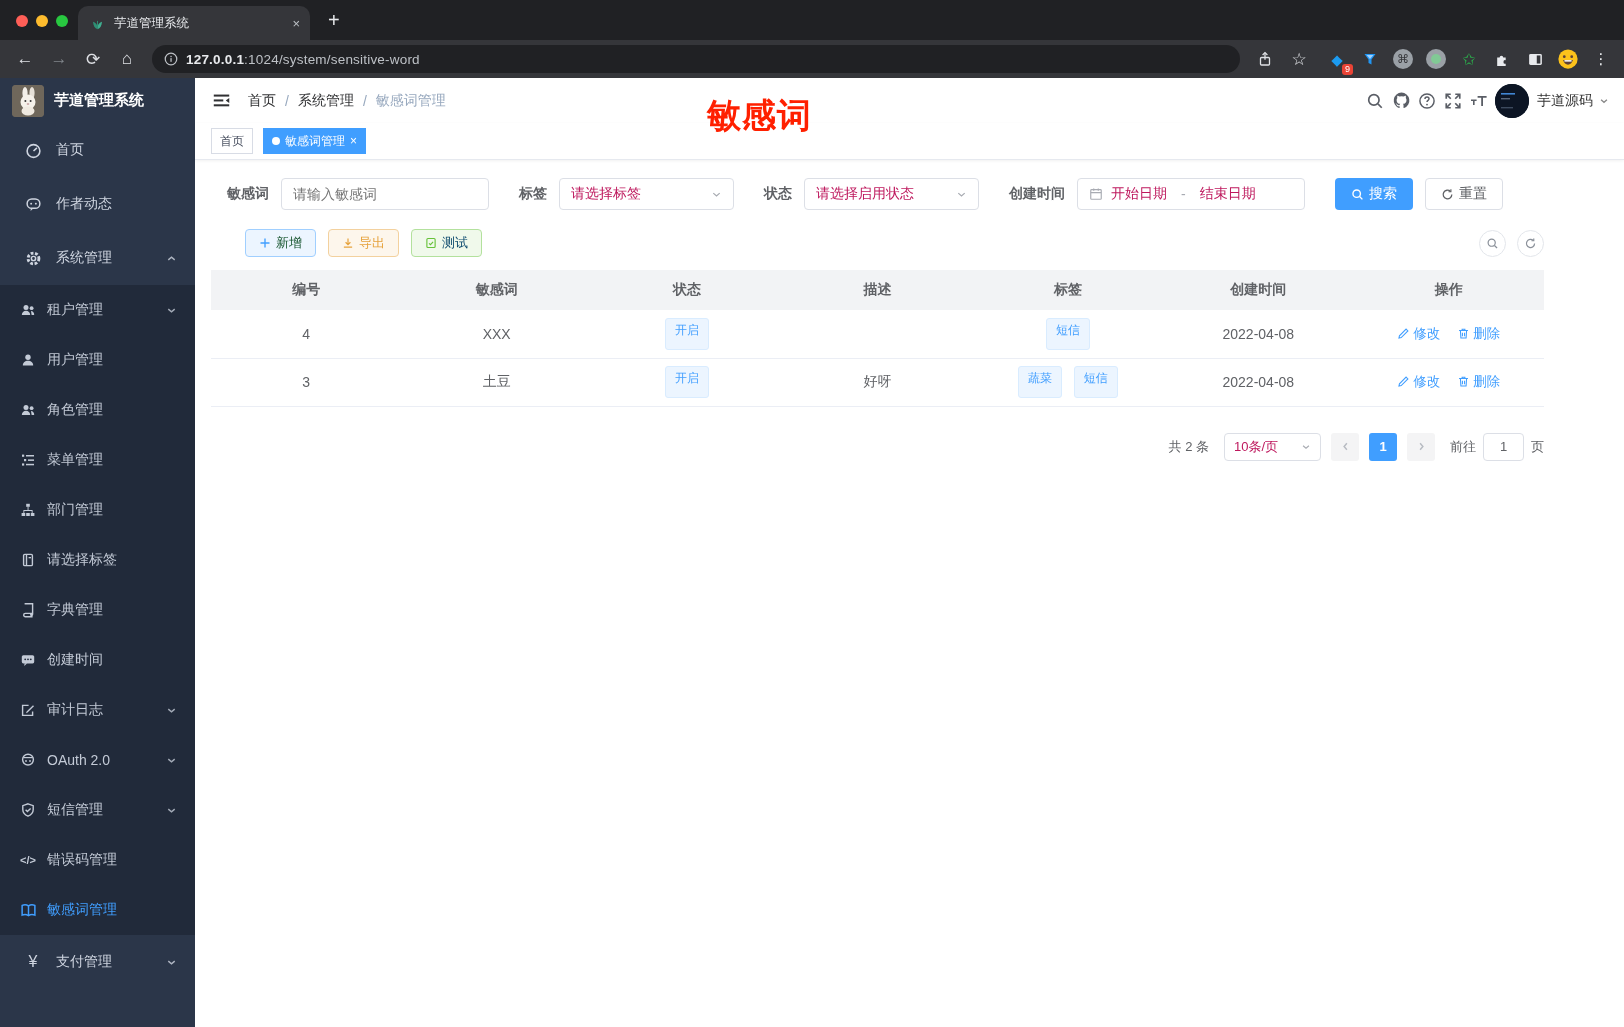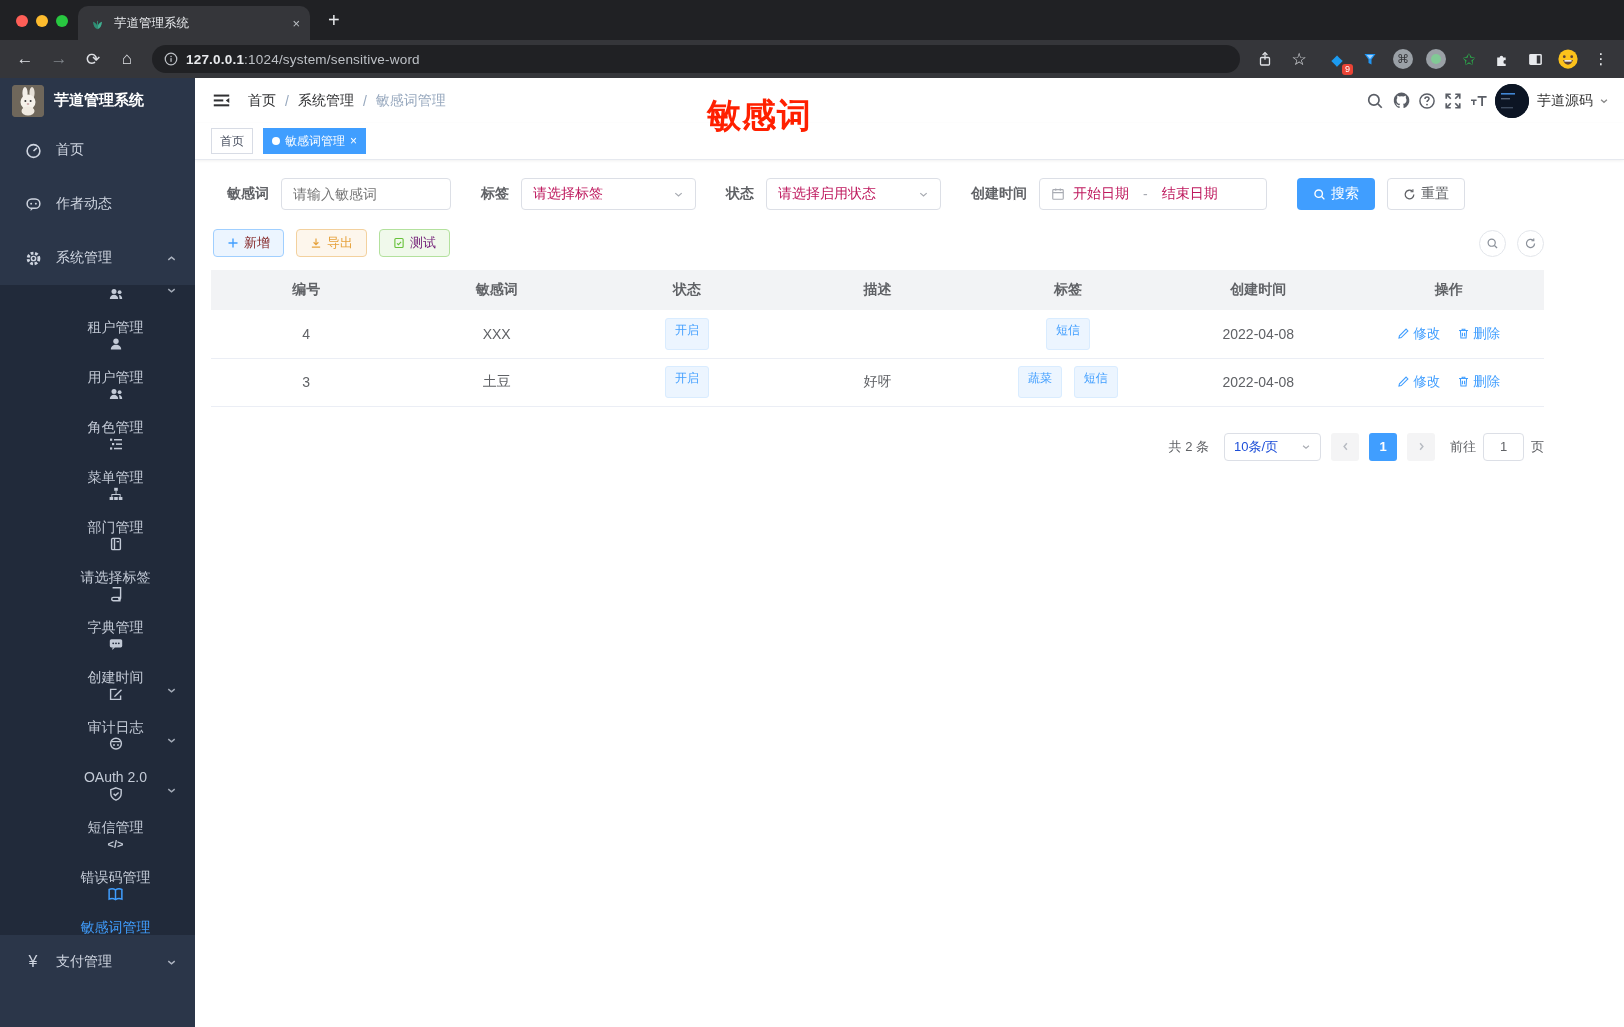--- a/index.html
+++ b/index.html
@@ -40,21 +40,21 @@
   .app { display:flex; height:949px; background:#fff; }
 
   
   .sidebar { width:195px; background:#2b3649; flex-shrink:0; overflow:hidden; }
   .logo-row { height:45px; display:flex; align-items:center; padding-left:12px; gap:10px; }
   .logo-img { width:32px; height:32px; border-radius:4px; background:#6b6458; overflow:hidden; flex-shrink:0; }
   .logo-title { color:#fff; font-size:15px; font-weight:bold; white-space:nowrap; }
   .menu-item { height:54px; display:flex; align-items:center; padding-left:24px; gap:14px;
     color:#cfd5e0; font-size:14px; position:relative; cursor:pointer; }
   .submenu { background:#212a3a; }
-  .submenu .menu-item { height:50px; padding-left:36px; gap:16px; color:#c3cad6;flex-direction:column; }
+  .submenu .menu-item { height:50px; padding-left:19px; gap:10px; color:#c3cad6; }
   .menu-item.active { color:#409eff; }
   .mi { width:18px; height:18px; display:flex; align-items:center; justify-content:center;
     flex-shrink:0; font-size:15px; }
   .arrow { position:absolute; right:18px; opacity:.8; }
 
   
   .main { flex:1; display:flex; flex-direction:column; position:relative; background:#fff; }
   .navbar { height:45px; display:flex; align-items:center; padding:0 15px; gap:8px; }
   .hamb { width:22px; height:22px; display:flex; align-items:center; justify-content:center; color:#303133; }
   .crumbs { display:flex; align-items:center; gap:9px; font-size:14px; margin-left:8px; }
@@ -81,53 +81,53 @@
   
   .content { padding:18px 16px 0 16px; }
   .card { width:1333px; }
 
   .filter-row { display:flex; align-items:center; padding-left:16px; margin-bottom:19px; }
   .f-item { display:flex; align-items:center; margin-right:30px; }
   .f-label { font-size:14px; color:#606266; font-weight:600; margin-right:12px; white-space:nowrap; }
   .f-input { height:32px; border:1px solid #dcdfe6; border-radius:4px; background:#fff;
     display:flex; align-items:center; padding:0 11px; font-size:14px; color:#606266; }
   .placeholder { color:#be185d; }
-  .w-input{width:170px} .w-select{width:175px} .w-date{width:228px}
+  .w-input{width:208px} .w-select{width:175px} .w-date{width:228px}
   .f-caret { margin-left:auto; color:#a8abb2; }
   .date-box { gap:8px; }
   .date-box .sep { color:#a8abb2; padding:0 6px; }
   .btn { height:32px; border-radius:4px; display:inline-flex; align-items:center;
     justify-content:center; gap:5px; font-size:14px; padding:0 15px; cursor:pointer; border:1px solid transparent; }
   .btn-primary { background:#409eff; color:#fff; }
   .btn-plainwhite { background:#fff; border-color:#dcdfe6; color:#606266; margin-left:12px; }
 
   .tool-row { display:flex; align-items:center; margin-bottom:13px; padding-left:2px; }
   .btn-sm { height:28px; font-size:13px; padding:0 13px; border-radius:4px;
     display:inline-flex; align-items:center; gap:5px; cursor:pointer; margin-right:12px; }
-  .b-add { color:#7f1d1d; background:#ecf5ff; border:1px solid #a0cfff; }
+  .b-add { color:#14532d; background:#ecf5ff; border:1px solid #a0cfff;margin-left:32px; }
   .b-export { color:#e6a23c; background:#fdf6ec; border:1px solid #f3d19e; }
-  .b-test { color:#701a75; background:#f0f9eb; border:1px solid #b3e19d; }
+  .b-test { color:#0c4a6e; background:#f0f9eb; border:1px solid #b3e19d; }
   .circle-btns { margin-left:auto; display:flex; gap:11px; }
   .cbtn { width:27px; height:27px; border-radius:50%; border:1px solid #e3e6eb; color:#8a9099;
     display:flex; align-items:center; justify-content:center; background:#fff; cursor:pointer; }
 
   table.grid { width:100%; border-collapse:collapse; font-size:14px; color:#606266; table-layout:fixed; }
   .grid thead th { background:#f2f3f5; height:40px; font-weight:600; color:#606266; text-align:center; }
   .grid tbody td { height:48px; border-bottom:1px solid #ebeef5; text-align:center; }
   .tag { display:inline-block; height:32px; line-height:22px; padding:0 9px; font-size:12px;
     background:#ecf5ff; border:1px solid #d9ecff; color:#409eff; border-radius:3px; }
   .tag + .tag { margin-left:8px; }
   .op-link { color:#409eff; font-size:13.5px; display:inline-flex; align-items:center; gap:3px; cursor:pointer; }
   .op-link + .op-link { margin-left:13px;justify-content:center; }
 
   .pager { display:flex; align-items:center; justify-content:flex-end; margin-top:26px;
     font-size:13px; color:#606266; }
   .pg-total { margin-right:15px; }
   .pg-size { width:97px; height:28px; border:1px solid #dcdfe6; border-radius:4px;
-    display:flex; align-items:center; padding:0 9px; color:#1d4ed8; }
+    display:flex; align-items:center; padding:0 9px; color:#be185d; }
   .pg-btn { width:28px; height:28px; border-radius:3px; background:#f4f4f5; color:#b7bbc2;
     display:flex; align-items:center; justify-content:center; margin-left:10px; font-size:13px; cursor:pointer; }
   .pg-num { background:#409eff; color:#fff; font-weight:bold; }
   .pg-goto { margin-left:15px; display:flex; align-items:center; gap:7px; }
   .pg-input { width:41px; height:28px; border:1px solid #dcdfe6; border-radius:4px;
     text-align:center; font-size:13px; color:#606266; outline:none; }
 
   svg { display:block; }
 </style>
 </head>

